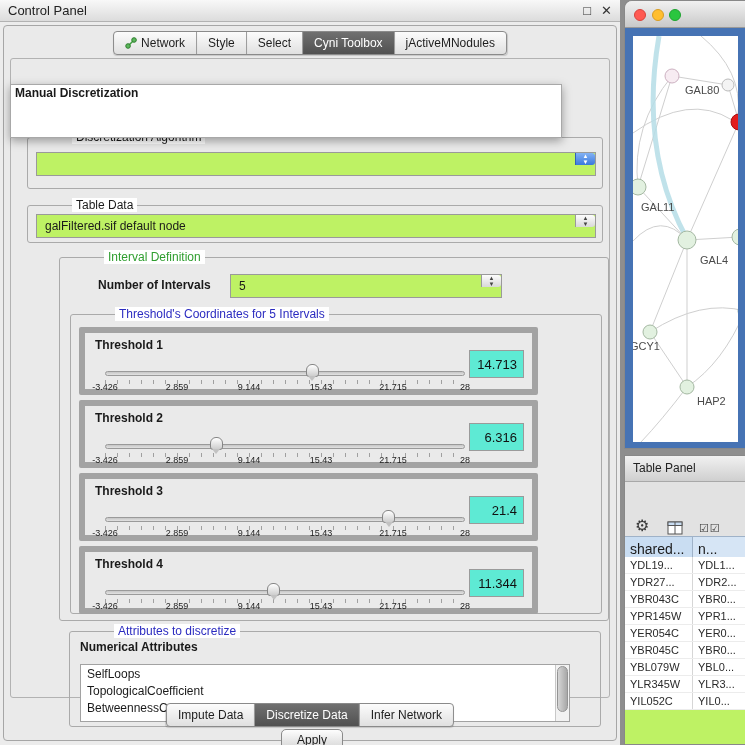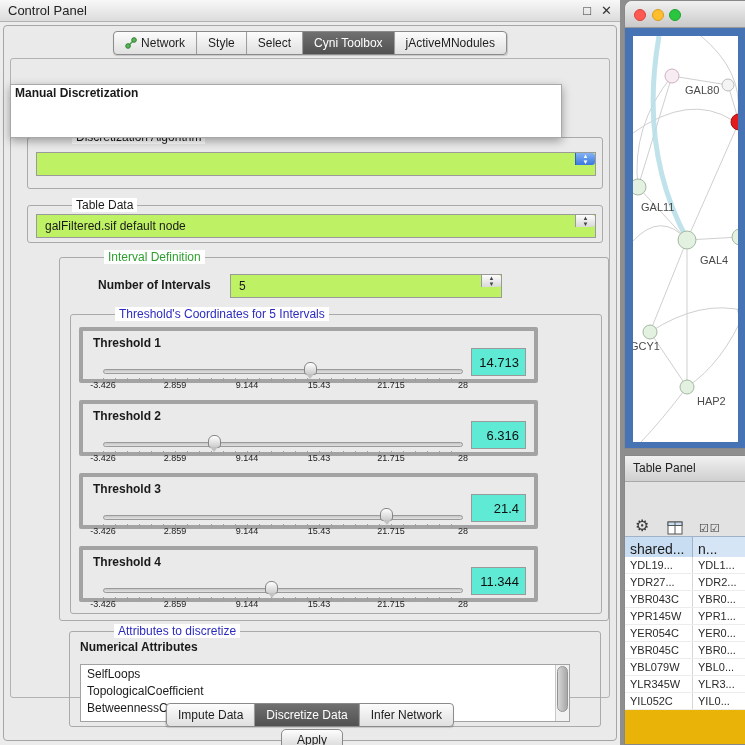--- a/index.html
+++ b/index.html
@@ -74,21 +74,21 @@
   #algo-dropdown {
     left:10px; top:84px; width:552px; height:54px; z-index:50;
     background:#fff; border:1px solid #a8a8a8; box-shadow:0 3px 9px rgba(0,0,0,.35);
     font-size:12px;
   }
   #algo-dropdown .prompt { text-align:center; color:#b5b5b5; height:17px; padding-top:2px; }
   #algo-dropdown .option { height:17px; padding:1px 4px; }
   #algo-dropdown .option.bold { font-weight:bold; }
 
   
-  .tpanel { position:absolute; left:8px; width:459px; height:56px; border:4px solid #a3a3a3; border-radius:2px; }
+  .tpanel { position:absolute; left:8px; width:459px; height:68px; border:6px solid #a3a3a3; border-radius:2px; }
   .tlabel { position:absolute; left:10px; top:5px; font-weight:bold; font-size:12px; }
   .slider { position:absolute; left:20px; top:30px; width:360px; height:26px; }
   .track {
     position:absolute; left:0; top:8px; width:100%; height:5px;
     background:linear-gradient(#c6c6c6,#e2e2e2); border:1px solid #9a9a9a; border-radius:3px;
   }
   .ticks {
     position:absolute; left:0; top:17px; width:100%; height:4px;
     background:repeating-linear-gradient(90deg,#a0a0a0 0 1px,transparent 1px 12px);
   }
@@ -163,21 +163,21 @@
   }
   #tp-toolbar { position:absolute; left:0; top:26px; right:0; height:54px; background:#e2e2e2; }
   #tp-gear   { position:absolute; left:10px; top:36px; font-size:16px; color:#3a3a3a; line-height:16px; }
   #tp-cols   { position:absolute; left:42px; top:39px; }
   #tp-checks { position:absolute; left:74px; top:40px; font-size:11px; letter-spacing:1px; color:#333; }
   #tp-header { position:absolute; left:0; top:80px; right:0; height:21px; display:flex;
                border-top:1px solid #9fb2c8; border-bottom:1px solid #9fb2c8; }
   .hcell { font-size:14px; padding:4px 0 17px 5px; white-space:nowrap; overflow:hidden; }
   .hcell.c1 { width:68px; background:#c9ddf2; border-right:1px solid #9fb2c8; }
   .hcell.c2 { flex:1; background:#d6e5f5; }
-  #table-rows { position:absolute; left:0; top:101px; right:0; bottom:0; background:#eab308; }
+  #table-rows { position:absolute; left:0; top:101px; right:0; bottom:0; background:#bef264; }
   .trow { display:flex; height:17px; border-bottom:1px solid #ececec; background:#fff; }
   .tcell { font-size:11px; padding:2px 0 0 5px; white-space:nowrap; overflow:hidden; color:#2a2a2a; }
   .tcell.c1 { width:68px; border-right:1px solid #d6d6d6; }
   .tcell.c2 { flex:1; }
 </style>
 </head>
 <body>
 
 <div class="abs" id="control-panel">
 

